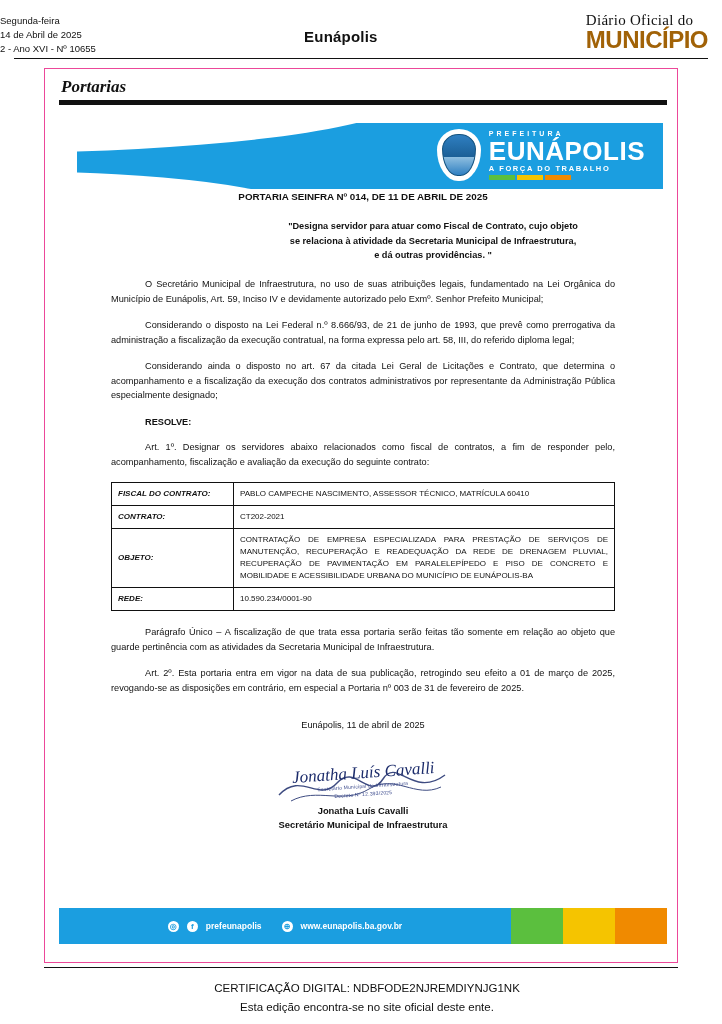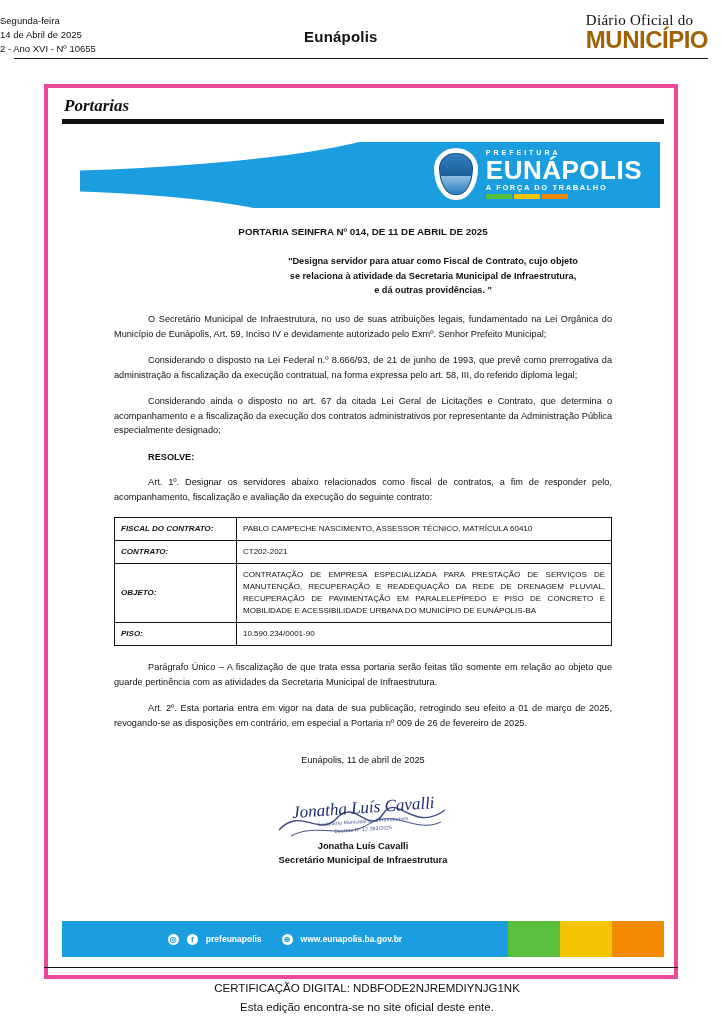--- a/index.html
+++ b/index.html
@@ -57,23 +57,23 @@
   }
   .header-rule {
     border: 0;
     border-top: 1px solid #111;
     margin: 0 14px;
   }
 
   
   .doc-frame {
     position: absolute;
-    left: 44px; top: 84px;
+    left: 44px; top: 68px;
     width: 634px; height: 895px;
-    border: 4px solid #ec4899;
+    border: 1px solid #ec4899;
     background: #fff;
   }
 
   .section-title {
     font-family: "Liberation Serif", serif;
     font-style: italic;
     font-weight: bold;
     font-size: 17px;
     padding: 8px 0 3px 16px;
     color: #111;
@@ -140,21 +140,21 @@
     font-size: 7.5px; letter-spacing: 1.6px; margin-top: 1px; font-weight: bold;
   }
   .brand-bars {
     display: flex; gap: 2px; margin-top: 3px;
   }
   .brand-bars i { display:block; width: 26px; height: 5px; }
 
   
   .content {
     padding: 0 62px 0 66px;
-    margin-top: 16px;
+    margin-top: 0;
     font-size: 9.2px;
     line-height: 1.62;
     text-align: justify;
     color: #111;
   }
   .portaria-title {
     text-align: center;
     font-weight: bold;
     font-size: 9.8px;
     margin-bottom: 14px;
@@ -351,28 +351,28 @@
       </tr>
       <tr>
         <td class="key">CONTRATO:</td>
         <td class="val">CT202-2021</td>
       </tr>
       <tr>
         <td class="key">OBJETO:</td>
         <td class="val">CONTRATAÇÃO DE EMPRESA ESPECIALIZADA PARA PRESTAÇÃO DE SERVIÇOS DE MANUTENÇÃO, RECUPERAÇÃO E READEQUAÇÃO DA REDE DE DRENAGEM PLUVIAL, RECUPERAÇÃO DE PAVIMENTAÇÃO EM PARALELEPÍPEDO E PISO DE CONCRETO E MOBILIDADE E ACESSIBILIDADE URBANA DO MUNICÍPIO DE EUNÁPOLIS-BA</td>
       </tr>
       <tr>
-        <td class="key">PISO:</td>
+        <td class="key">REDE:</td>
         <td class="val">10.590.234/0001-90</td>
       </tr>
     </tbody>
       </table>
 
     <p class="para">Parágrafo Único – A fiscalização de que trata essa portaria serão feitas tão somente em relação ao objeto que guarde pertinência com as atividades da Secretaria Municipal de Infraestrutura.</p>
-    <p class="para">Art. 2º. Esta portaria entra em vigor na data de sua publicação, retrogindo seu efeito a 01 de março de 2025, revogando-se as disposições em contrário, em especial a Portaria nº 009 de 26 de fevereiro de 2025.</p>
+    <p class="para">Art. 2º. Esta portaria entra em vigor na data de sua publicação, retrogindo seu efeito a 01 de março de 2025, revogando-se as disposições em contrário, em especial a Portaria nº 003 de 31 de fevereiro de 2025.</p>
 
     <div class="place-date">Eunápolis, 11 de abril de 2025</div>
 
     <div class="sig-wrap">
       <svg class="sig-scribble" width="180" height="44" viewBox="0 0 180 44">
         <path d="M6 30 C 28 6, 46 38, 64 18 S 96 36, 110 14 S 140 34, 172 10" fill="none" stroke="#1c2c6b" stroke-width="1.4"></path>
         <path d="M18 36 C 44 22, 70 40, 96 24 S 142 34, 168 22" fill="none" stroke="#1c2c6b" stroke-width="1"></path>
       </svg>
       <div class="sig-script">Jonatha Luís Cavalli</div>
       <div class="sig-stamp" style="white-space:pre-line">Secretário Municipal de Infraestrutura

